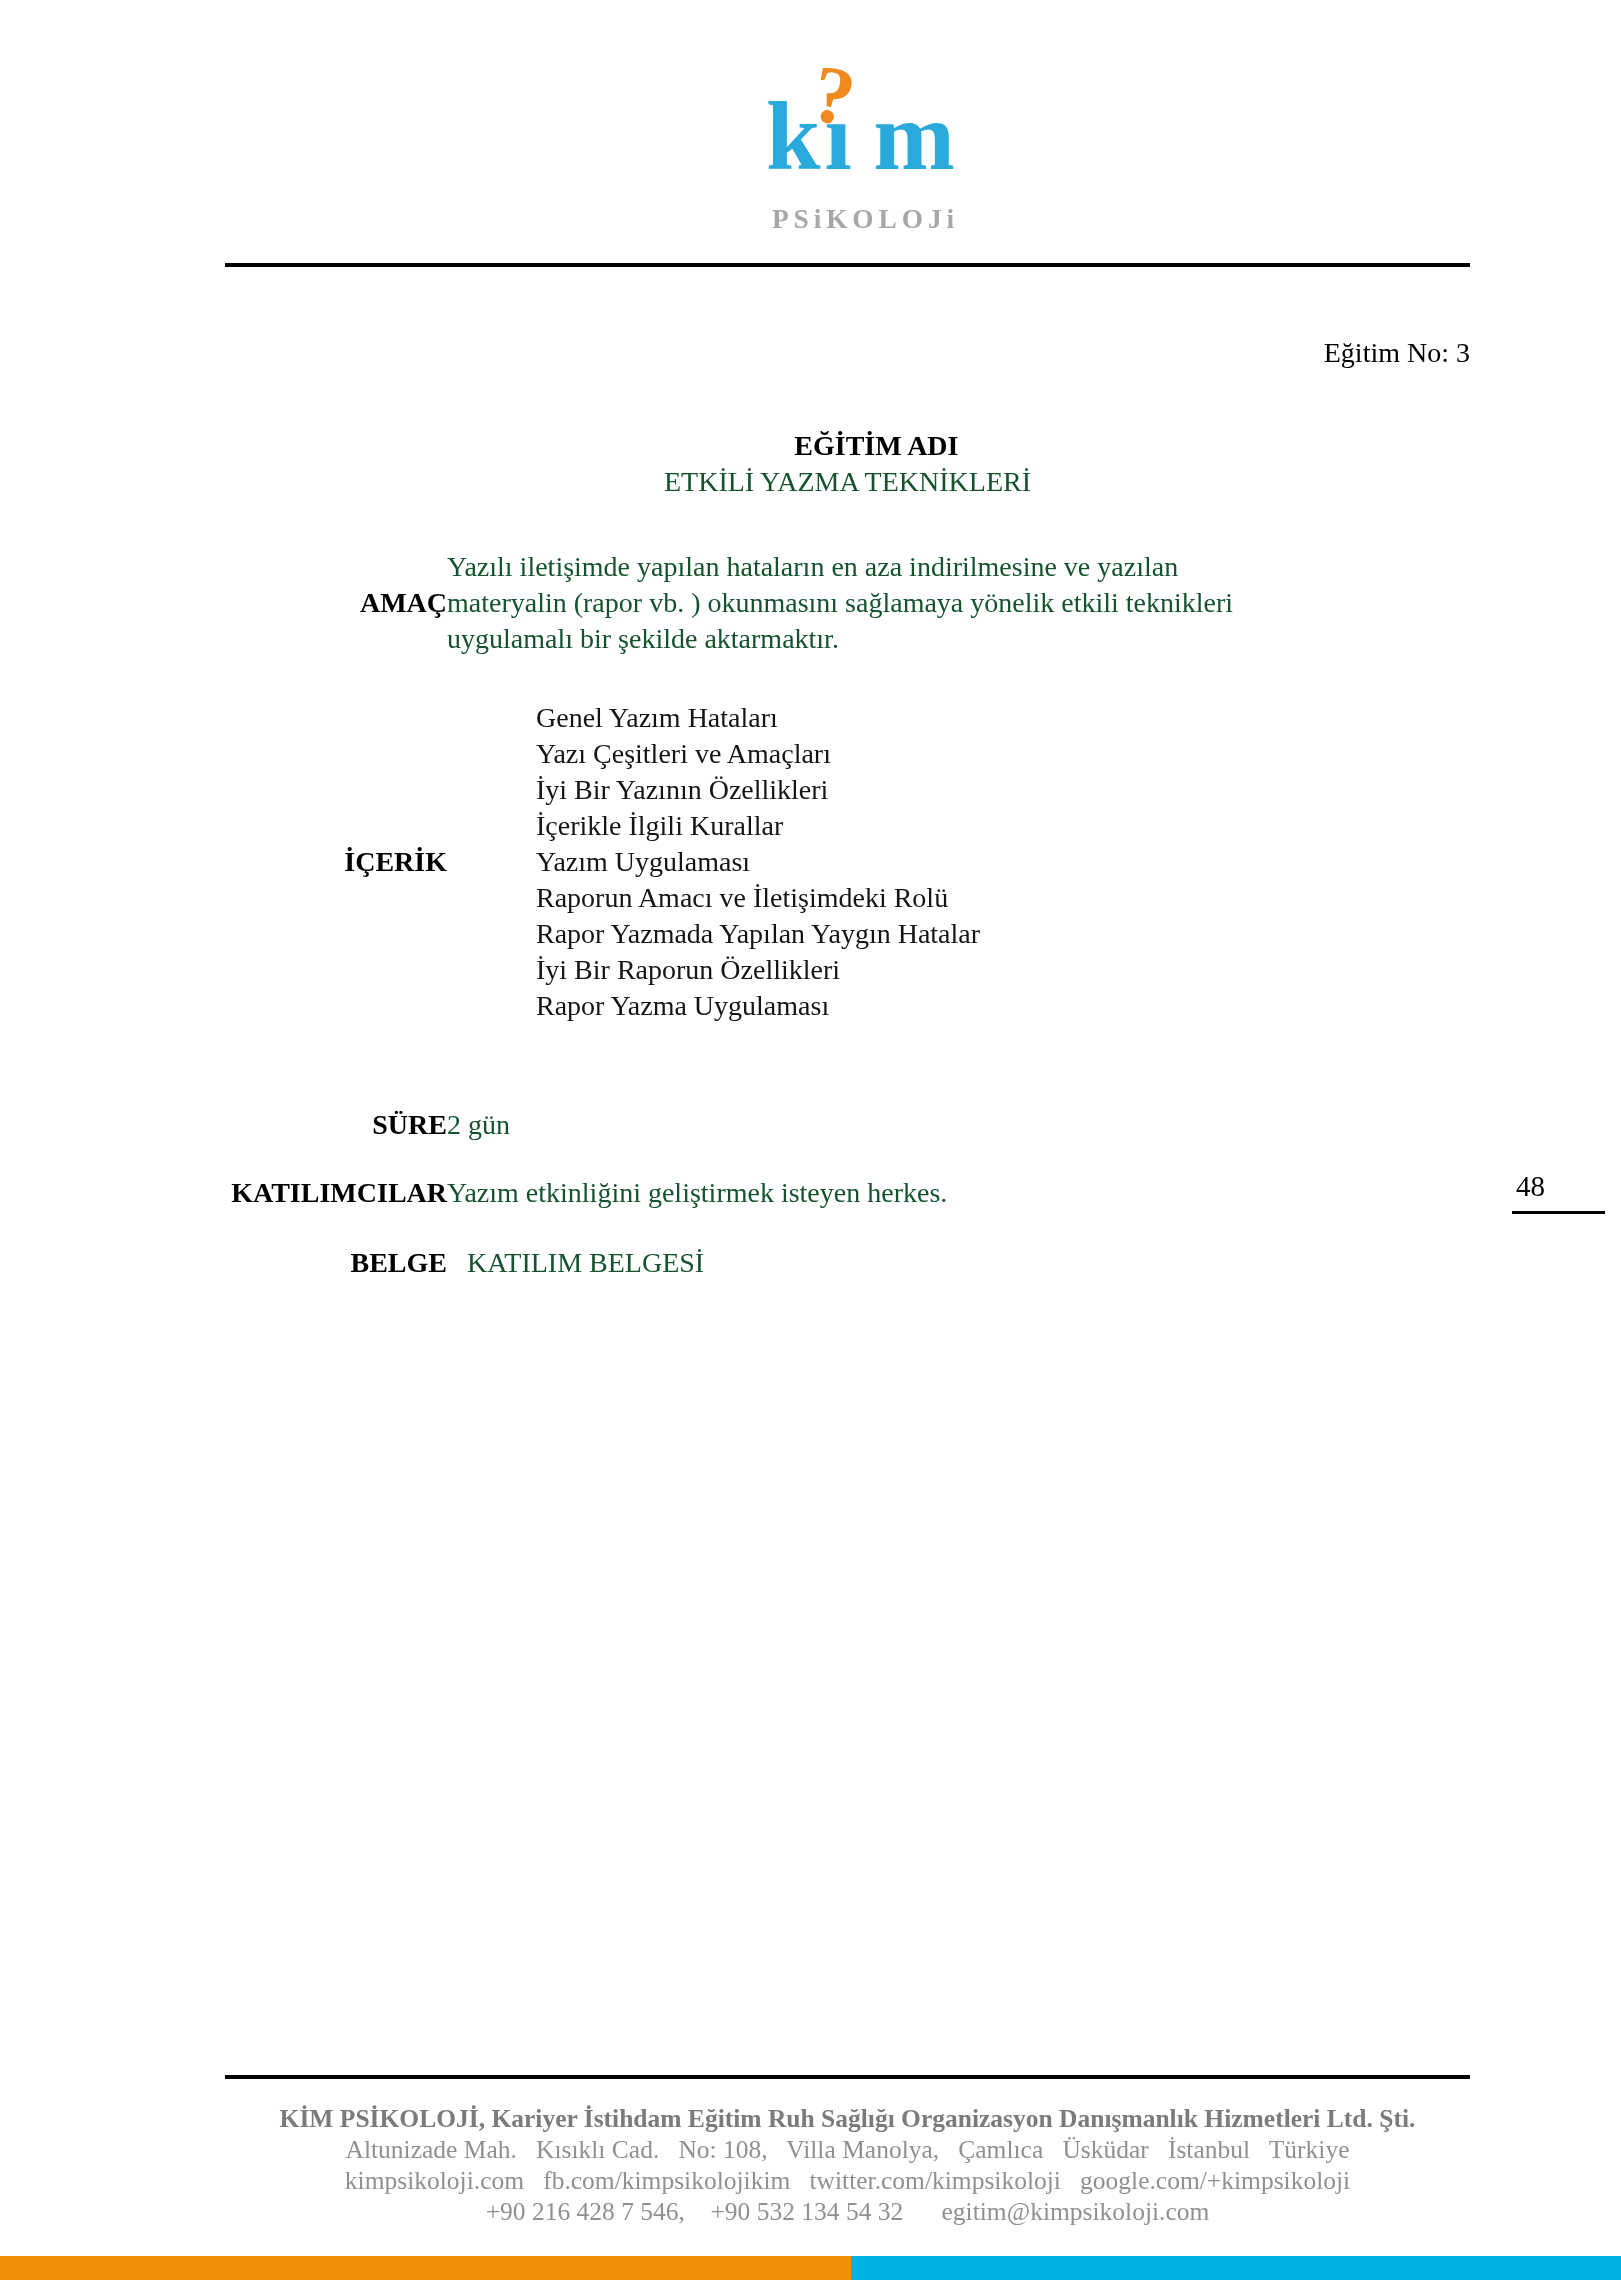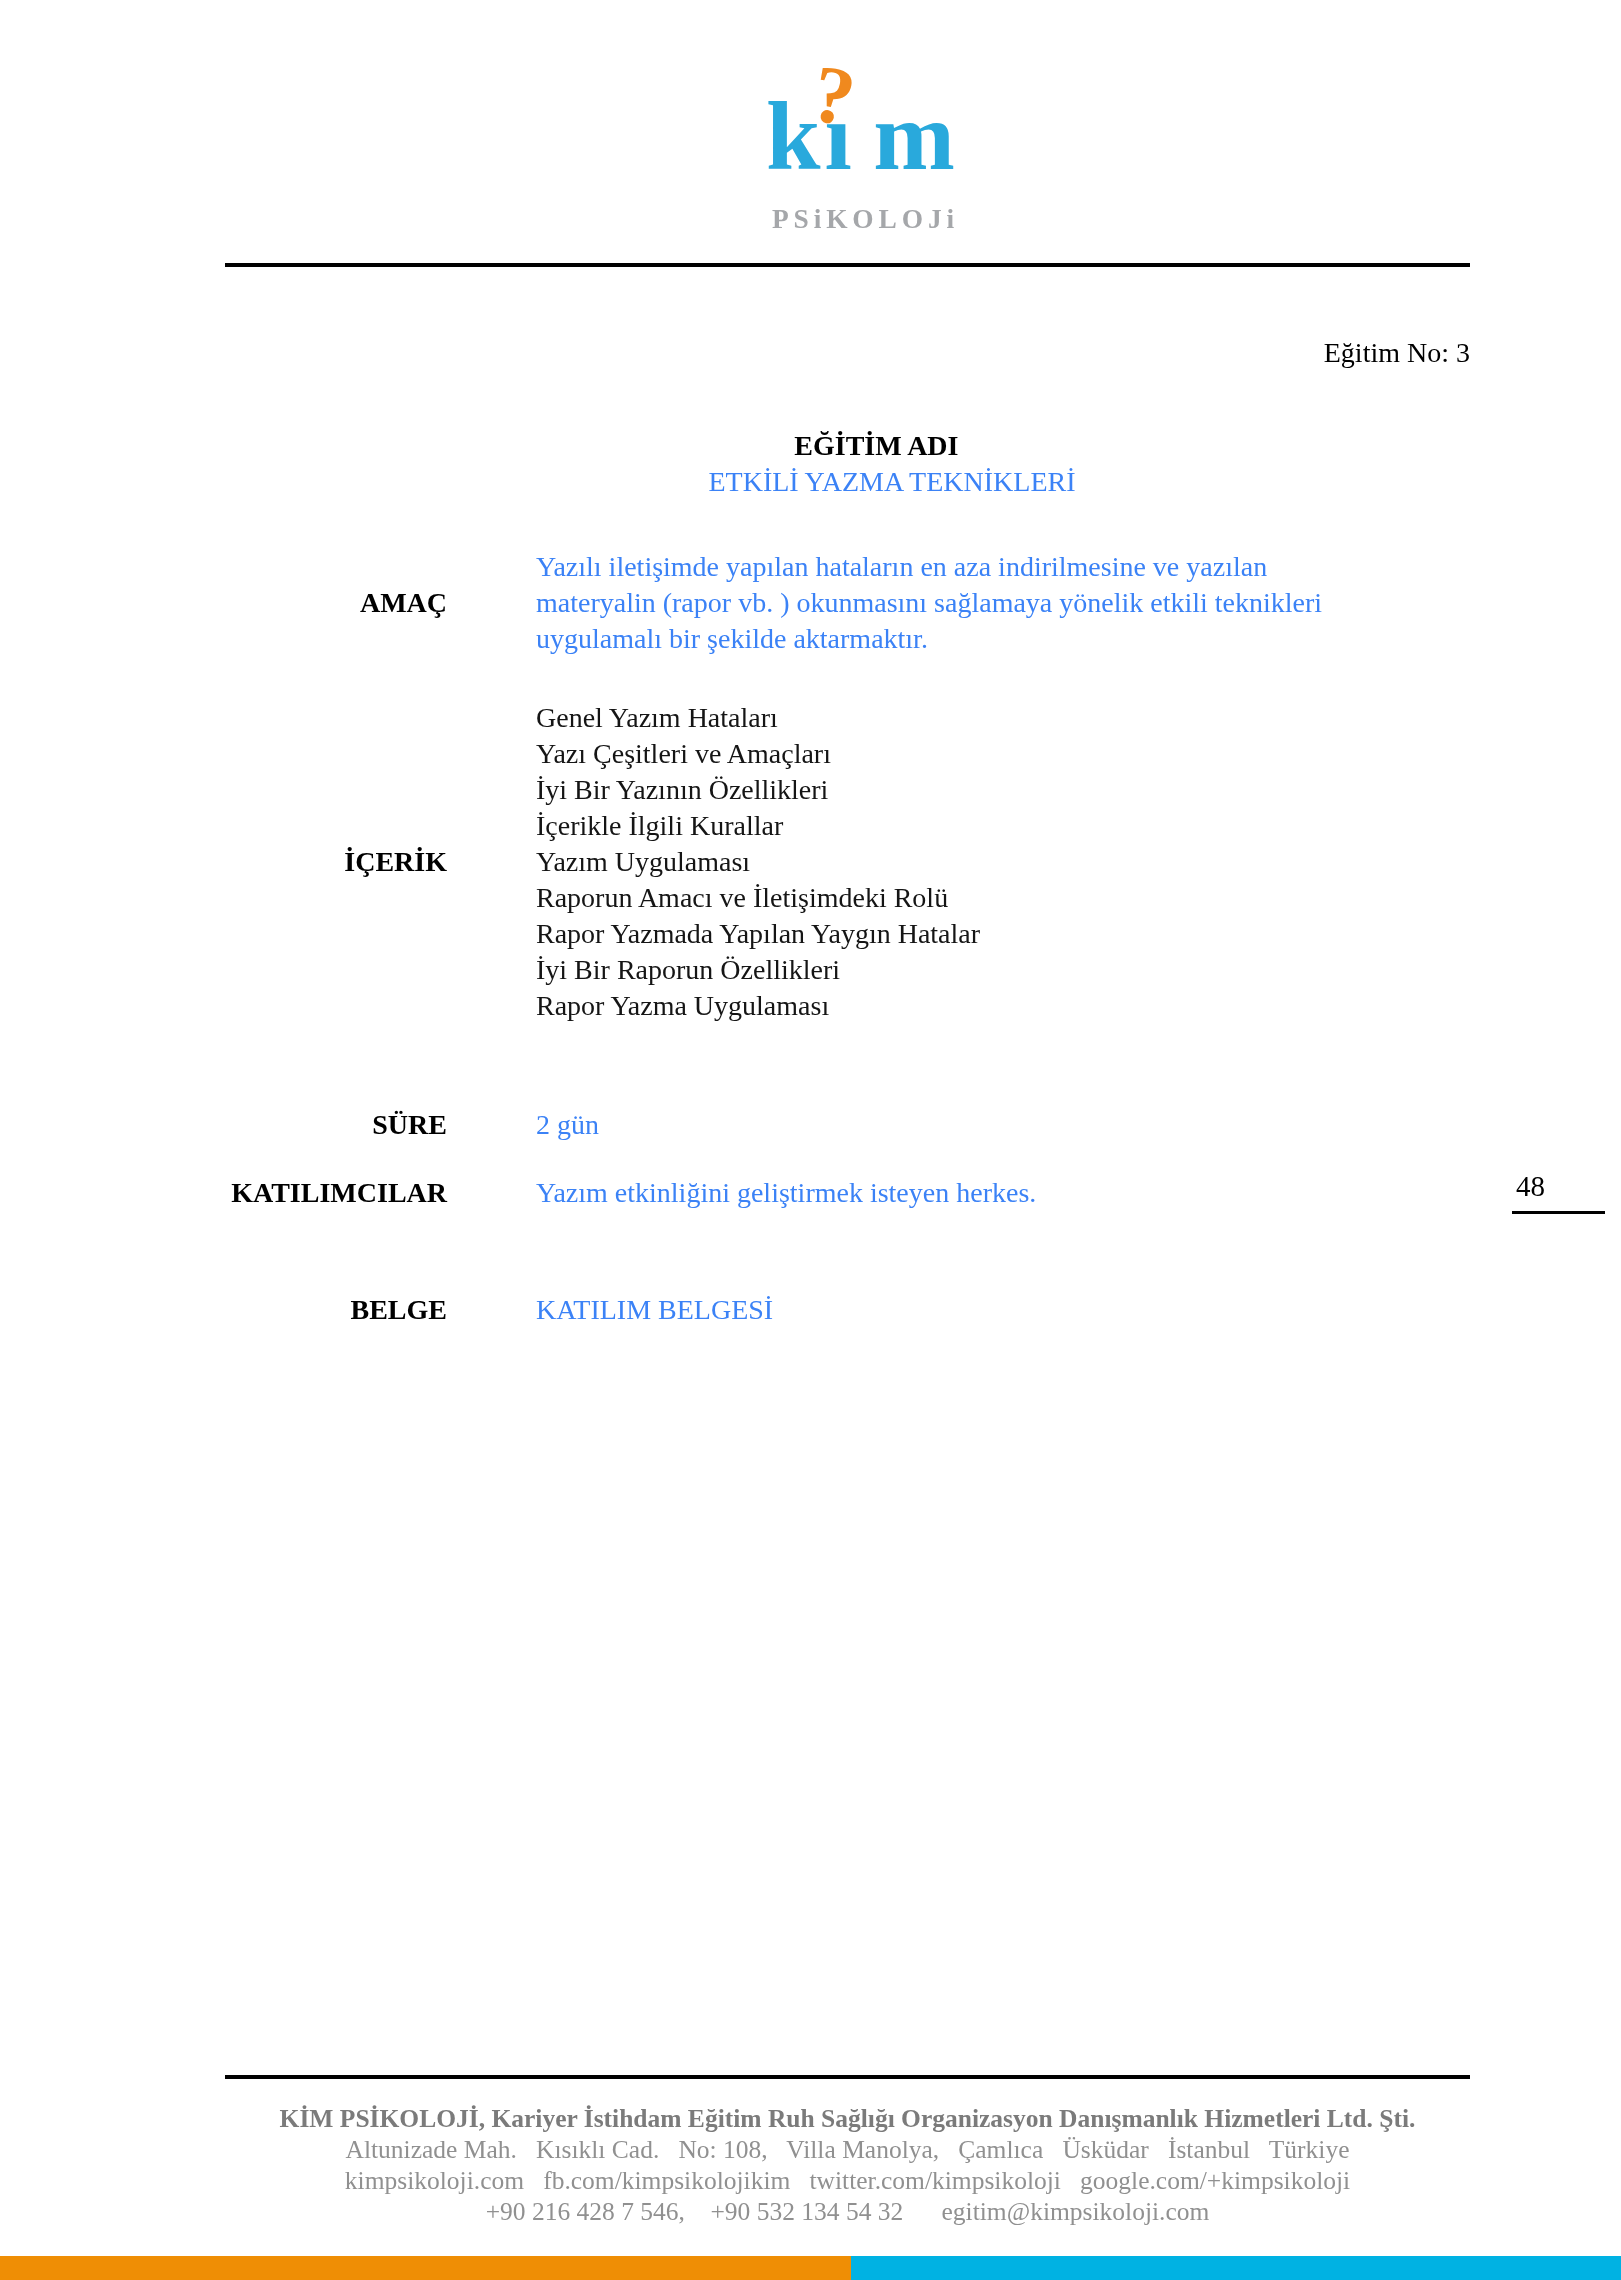--- a/index.html
+++ b/index.html
@@ -58,30 +58,30 @@
   .row{
     position:absolute;left:225px;width:1245px;
     display:flex;align-items:center;
     font-size:28px;line-height:36px;
   }
   .row .lbl{
     flex:none;width:222px;text-align:right;
     font-weight:700;color:#000;
   }
   .row .val{
-    margin-left:89px;flex:1;color:#3b82f6;
+    flex:1;color:#14532d;
     white-space:pre-line;
   }
   .row-egitim-adi{top:428px;flex-direction:column;}
   .row-modul-adi{top:475px;}
   .row-amac{top:549px;}
   .row-icerik{top:700px;}
   .row-sure{top:1107px;}
   .row-katilimcilar{top:1175px;}
-  .row-belge{top:1292px;}
+  .row-belge{top:1245px;gap:20px;}
   .icerik-list{margin-left:89px;flex:1;color:#151515;}
   .icerik-item{display:block;}
 
   
   .pagenum{
     position:absolute;left:1512px;top:1170px;width:94px;
     font-size:29px;line-height:33px;color:#000;padding-left:3.9px;
   }
   .pagenum-line{
     position:absolute;left:1512px;top:1211px;width:93px;height:2.9px;background:#000;

